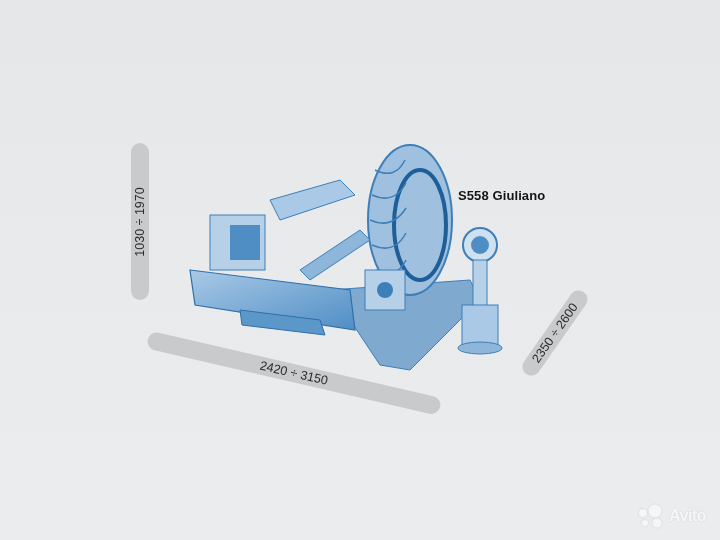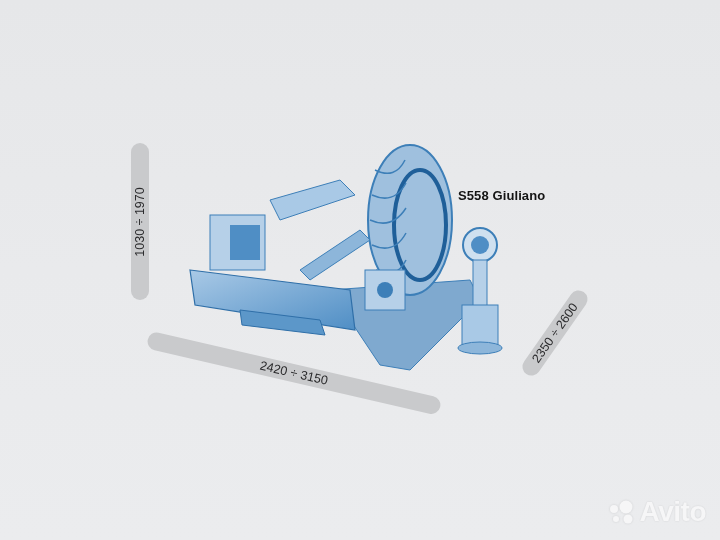--- a/index.html
+++ b/index.html
@@ -25,21 +25,21 @@
     left:505px; top:324px; width:100px; height:18px;
     transform: rotate(-55deg);
   }
   .title {
     position:absolute; left:458px; top:188px;
     font-weight:bold; font-size:13px; color:#141414; letter-spacing:0.1px;
   }
   .machine { position:absolute; left:180px; top:140px; width:340px; height:240px; }
   .avito {
     position:absolute; right:14px; bottom:12px; display:flex; align-items:center; gap:3px;
-    color:#f6f6f7; font-size:28px; font-weight:bold; letter-spacing:-0.5px;
+    color:#f6f6f7; font-size:16px; font-weight:bold; letter-spacing:-0.5px;
     text-shadow: 0 0 2px rgba(0,0,0,0.12);
   }
   .avito svg { filter: drop-shadow(0 0 1px rgba(0,0,0,0.12)); }
 </style>
 </head>
 <body>
 
 <div class="stage">
 
   <svg class="machine" viewBox="0 0 340 240">

